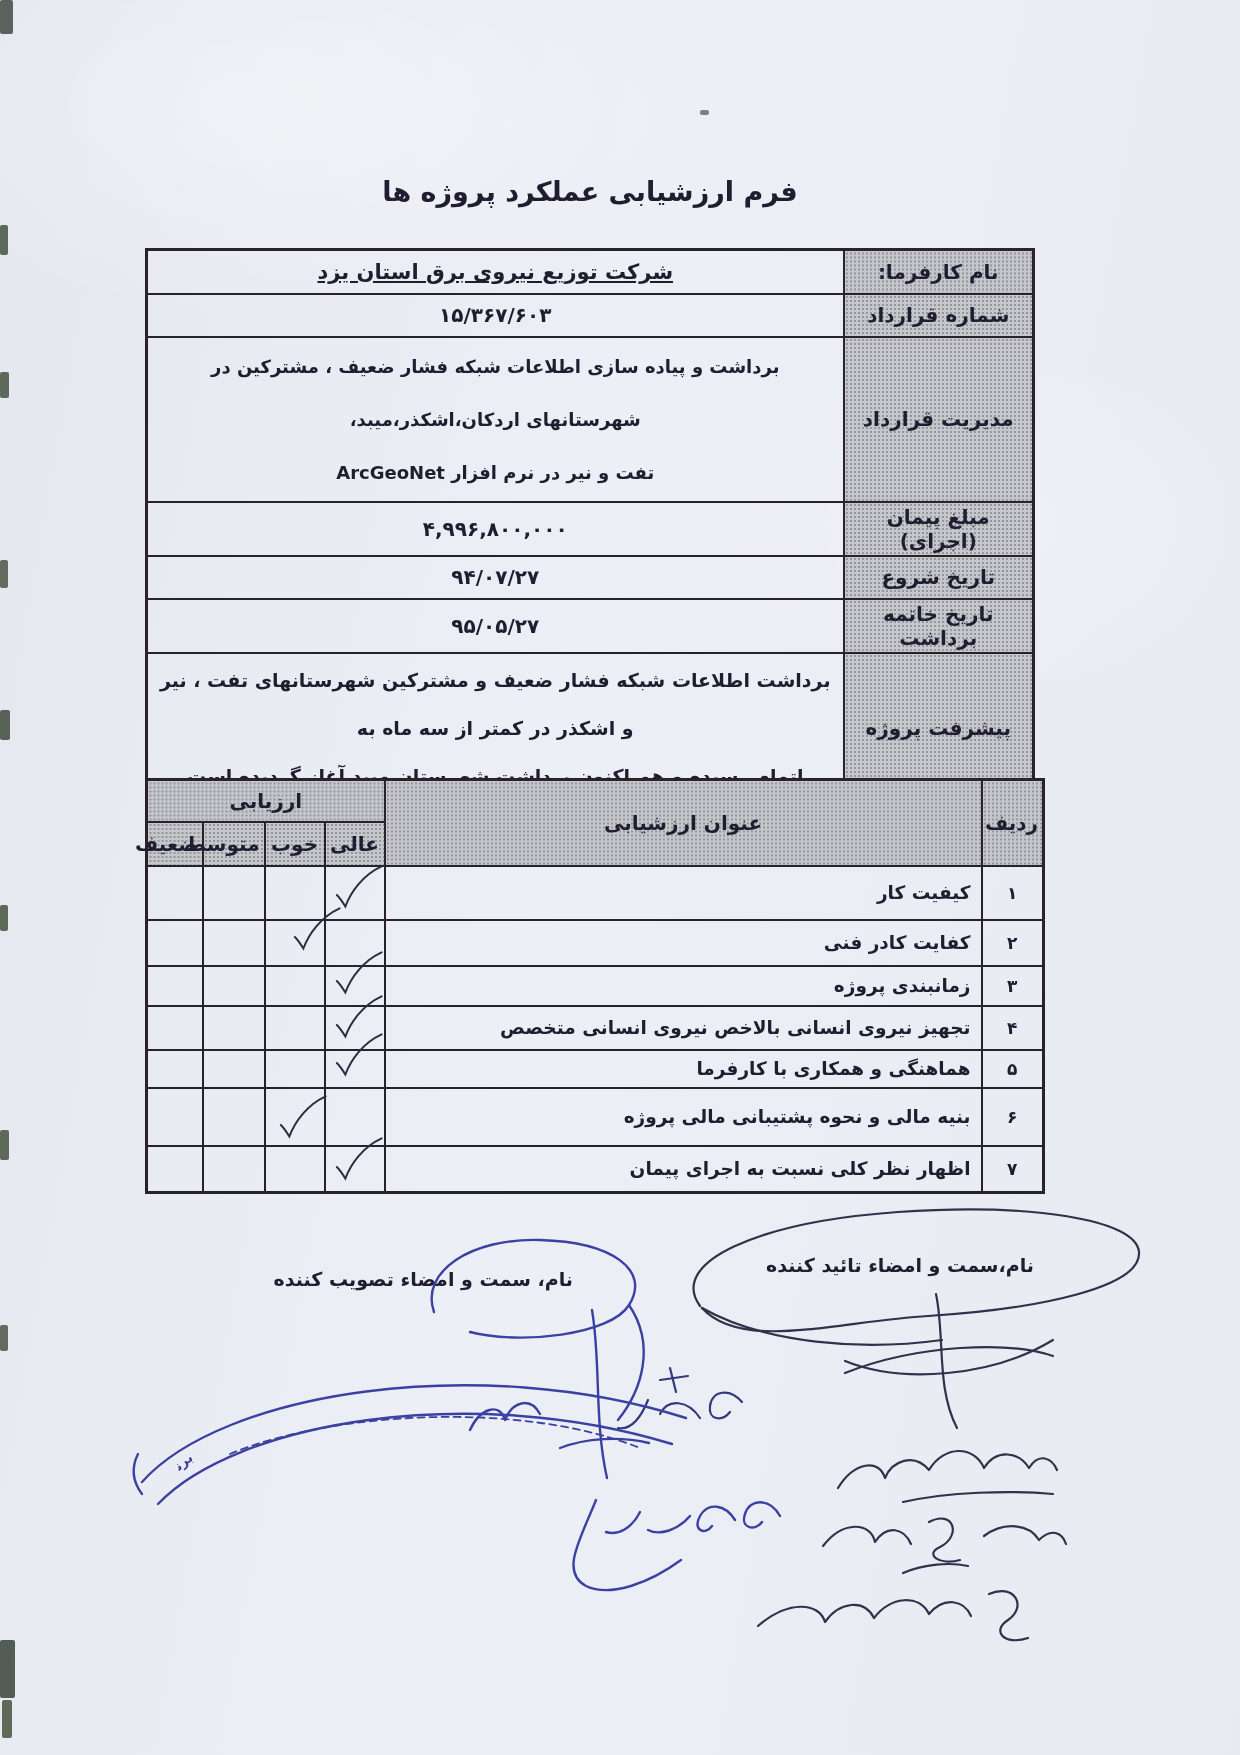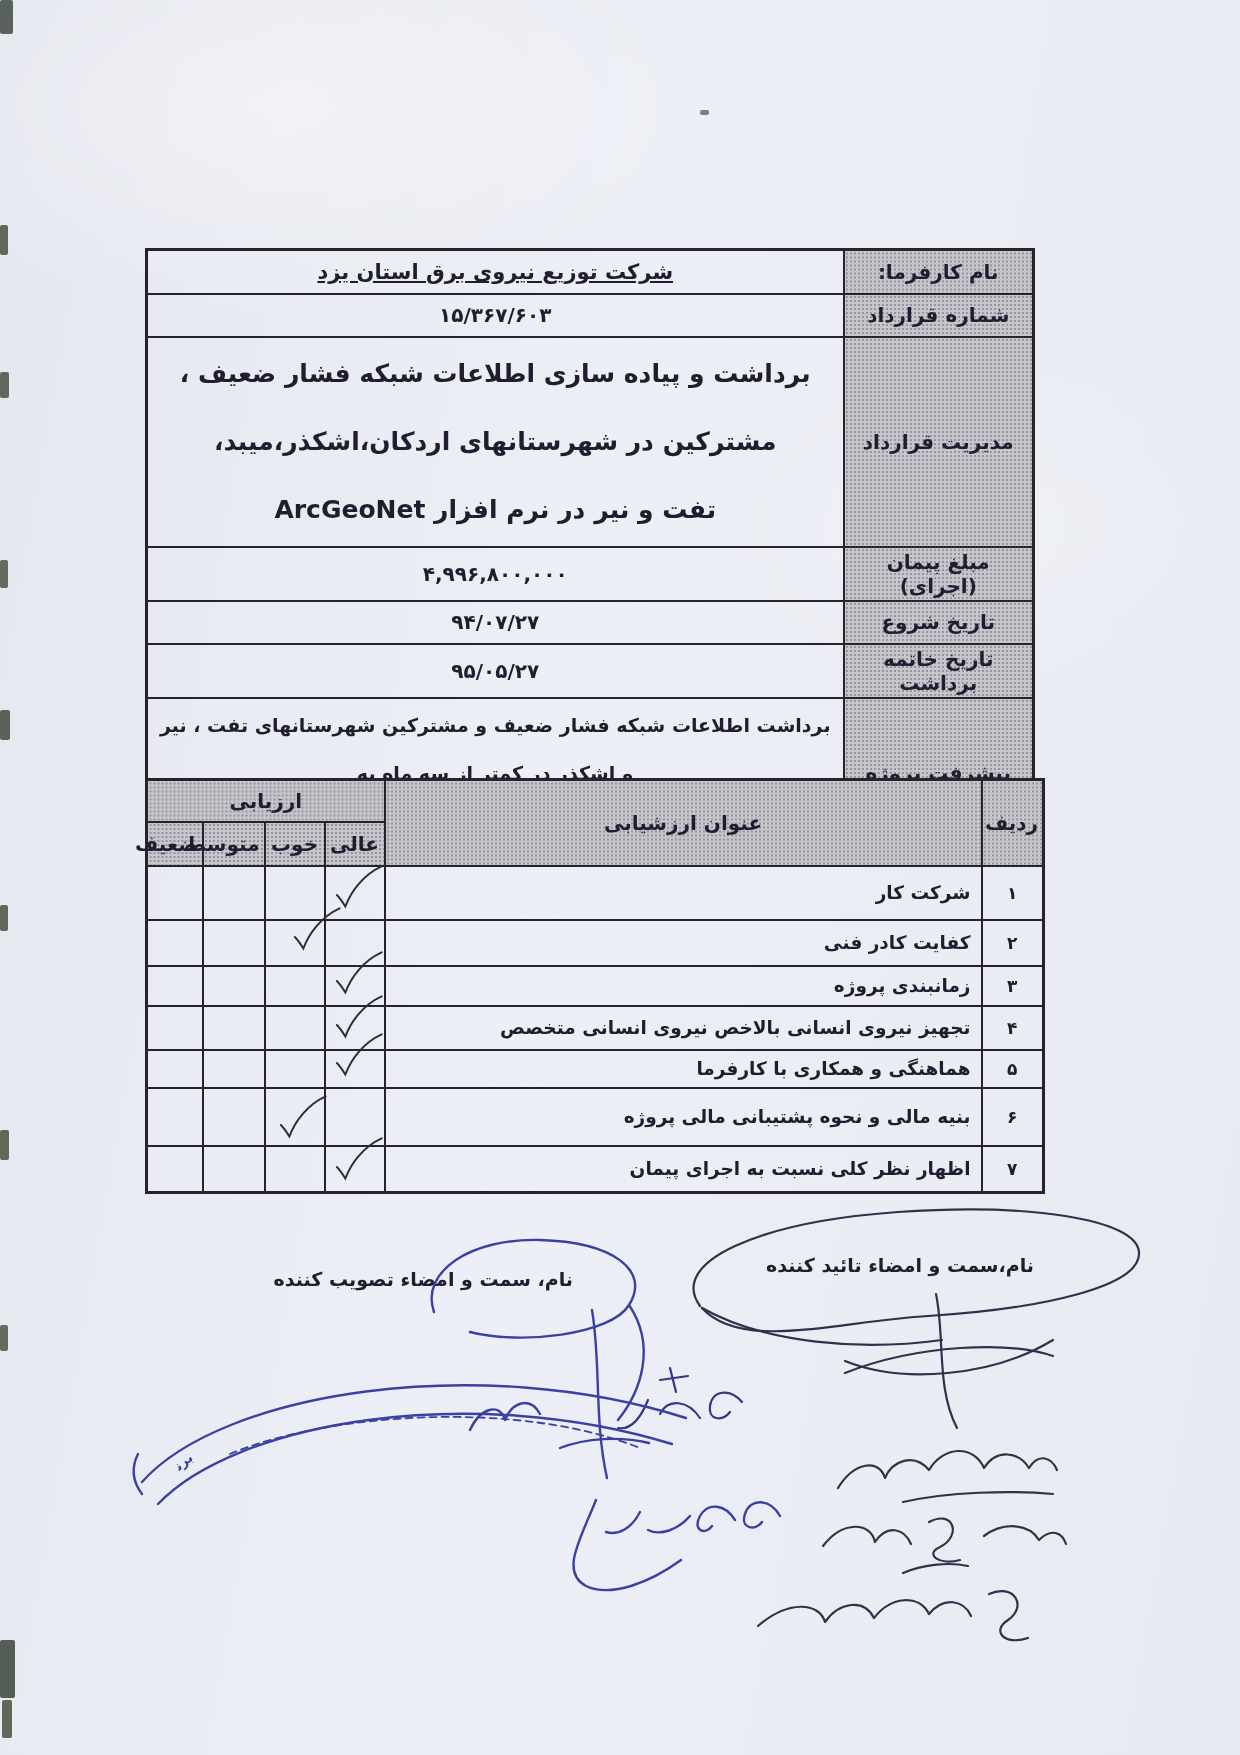--- a/index.html
+++ b/index.html
@@ -23,21 +23,21 @@
     background-image:radial-gradient(rgba(35,35,58,.30) 1px, rgba(0,0,0,0) 1.2px);
     background-size:4px 4px;
   }
   
   .info{top:248px;left:145px;width:890px;}
   .info col.c-label{width:190px;}
   .info td.lbl{font-weight:bold;font-size:20px;text-align:center;padding:2px 6px;margin-left:16px;}
   .info td.val{font-weight:bold;font-size:20px;text-align:center;white-space:pre-line;padding:2px 14px;}
   .info tr:nth-child(1){height:44px;} .info tr:nth-child(1) td.val{font-size:21px;text-decoration:underline;}
   .info tr:nth-child(2){height:43px;}
-  .info tr:nth-child(3){height:126px;} .info tr:nth-child(3) td.val{font-size:25px;line-height:68px;font-weight:600;}
+  .info tr:nth-child(3){height:126px;} .info tr:nth-child(3) td.val{font-size:18px;line-height:53px;font-weight:600;}
   .info tr:nth-child(4){height:45px;}
   .info tr:nth-child(5){height:43px;}
   .info tr:nth-child(6){height:42px;}
   .info tr:nth-child(7){height:114px;} .info tr:nth-child(7) td.val{font-size:19px;line-height:48px;font-weight:600;padding:2px 4px;}
   
   .eval{top:778px;left:145px;width:897px;}
   .eval th{font-weight:bold;font-size:20px;padding:1px 4px;}
   .eval tr.h1{height:42px;} .eval tr.h2{height:44px;}
   .eval td.num{font-size:17px;font-weight:bold;text-align:center;}
   .eval td.ttl{font-size:18.5px;font-weight:bold;text-align:right;padding:2px 10px;}
@@ -65,20 +65,21 @@
   .ink .dash{stroke-dasharray:7 5;stroke-width:1.8;}
   .stamp-text{font-size:13.5px;font-weight:bold;fill:#3a41a5;font-family:"DejaVu Sans",sans-serif;}
   
   .artifact{position:absolute;border-radius:2px;opacity:.85;z-index:1;}
 </style>
 </head>
 <body>
 
 <div class="page">
 
+  <div class="title">فرم ارزشیابی عملکرد پروژه ها</div>
 
   <table class="info">
     <colgroup>
         <col class="c-label">
         <col>
       </colgroup>
     <tbody>
   <tr>
     <td class="lbl halftone">نام کارفرما:</td>
     <td class="val">شرکت توزیع نیروی برق استان یزد</td>
@@ -136,21 +137,21 @@
       <tr class="h2">
         <th class="halftone">عالی</th>
         <th class="halftone">خوب</th>
         <th class="halftone">متوسط</th>
         <th class="halftone">ضعیف</th>
       </tr>
     </thead>
     <tbody>
         <tr>
           <td class="num">۱</td>
-          <td class="ttl">شرکت کار</td>
+          <td class="ttl">کیفیت کار</td>
           <td class="grade">
   <svg class="tick" viewBox="0 0 70 62">
     <path d="M8 40 C12 44 16 50 19 55 C26 36 42 14 66 3"></path>
   </svg>
 </td>
           <td class="grade"></td>
           <td class="grade"></td>
           <td class="grade"></td>
         </tr>
         <tr>

